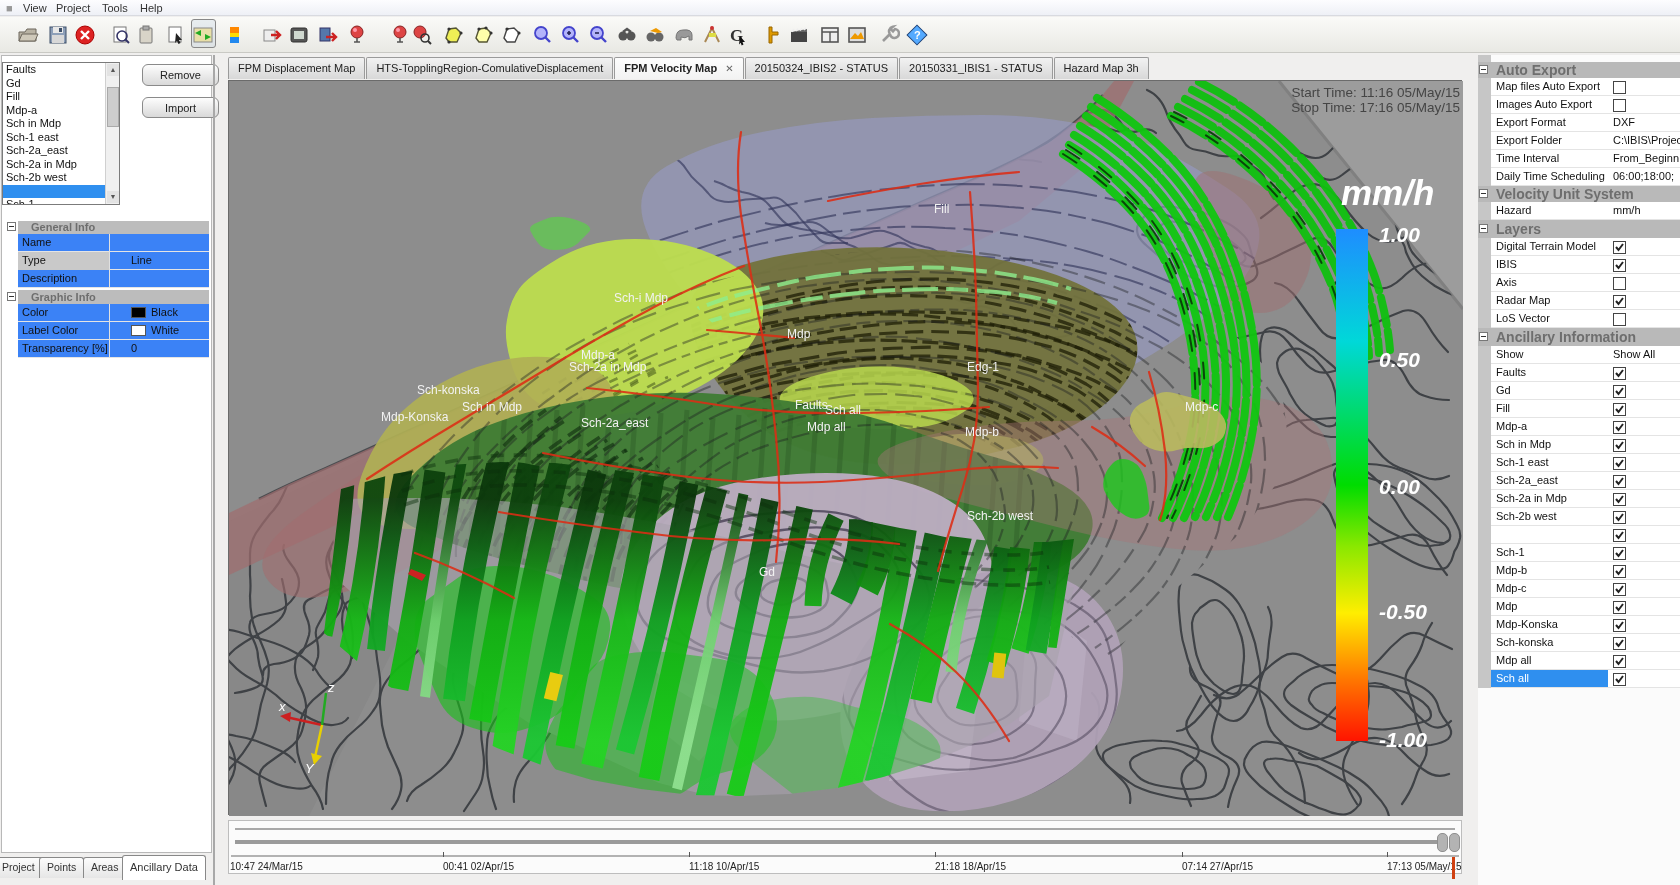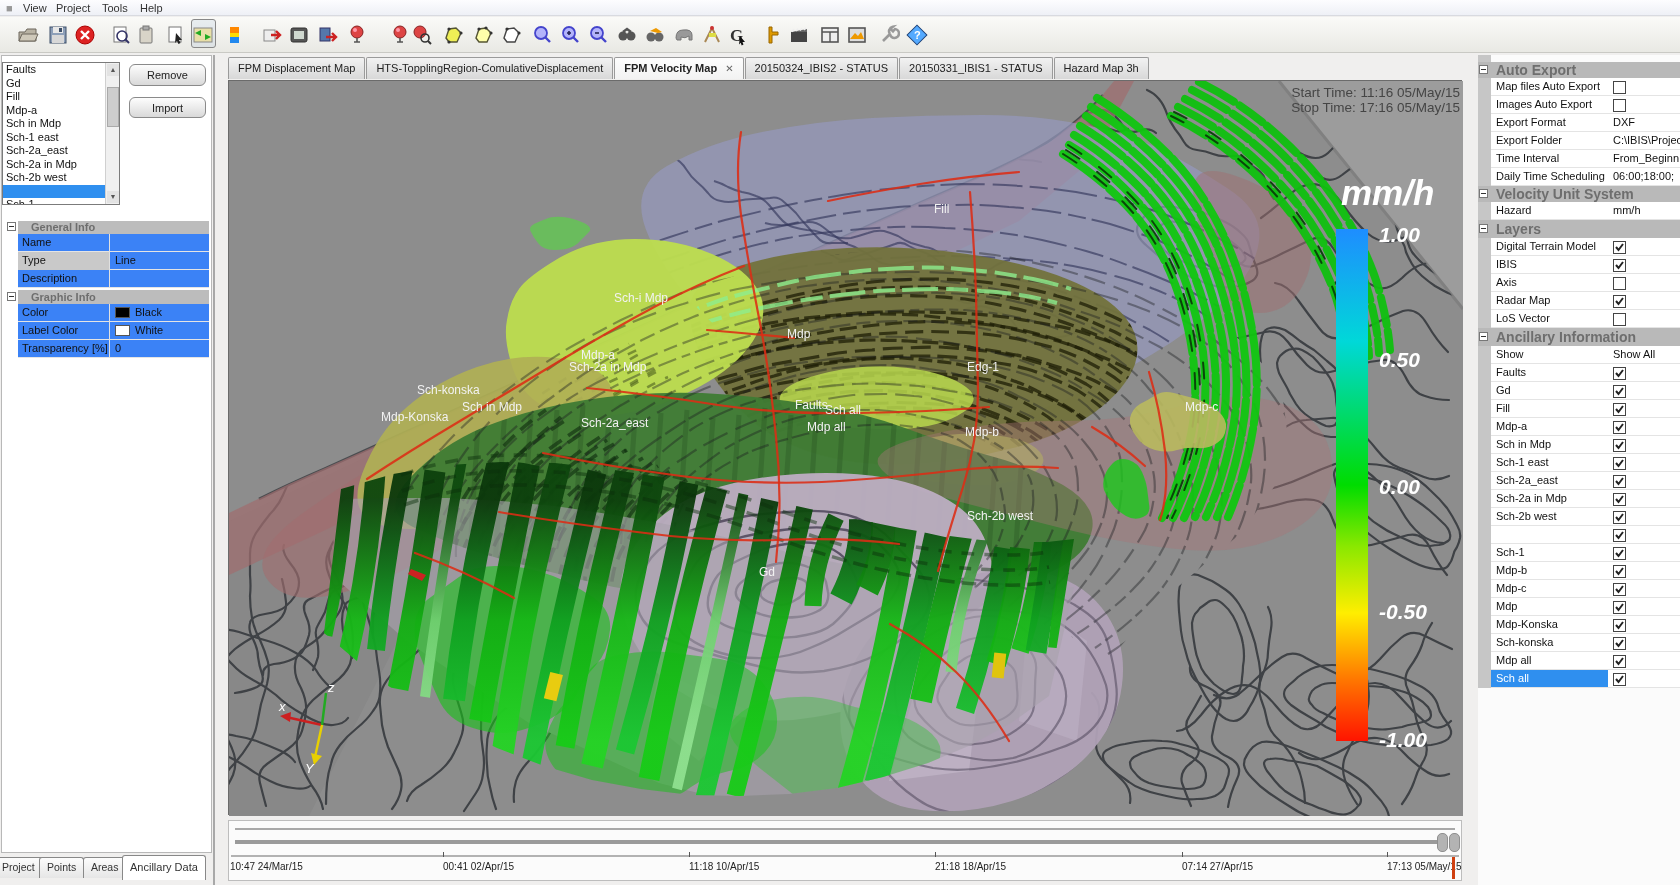--- a/index.html
+++ b/index.html
@@ -15,42 +15,42 @@
 #leftpanel { position:absolute; left:1px; top:55px; width:211px; height:798px;
   background:#fff; border:1px solid #b8b8b8; }
 #splitter { position:absolute; left:213px; top:55px; width:2px; height:830px; background:#a8a8a8; }
 #listbox { position:absolute; left:0px; top:6px; width:118px; height:143px;
   border:1px solid #7b7b7b; background:#fff; overflow:hidden; }
 .li { height:13.55px; font-size:11px; color:#111; padding-left:3px; white-space:nowrap; }
 .lisel { background:#2f8fef; }
 #lsb { position:absolute; right:0; top:0; width:14px; height:100%; background:#f0f0f0; border-left:1px solid #d0d0d0; }
 .sbarr { position:absolute; left:1px; width:12px; height:12px; background:#e3e3e3; color:#555; font-size:7px; text-align:center; line-height:12px; }
 #lsbthumb { position:absolute; left:1px; top:24px; width:12px; height:40px; background:#cdcdcd; border:1px solid #aaa; }
-.btn { position:absolute; left:127px; width:77px; height:22px; border:1px solid #8a8a8a; border-radius:6px;
+.btn { position:absolute; left:140px; width:77px; height:22px; border:1px solid #8a8a8a; border-radius:6px;
   background:linear-gradient(#fdfdfd,#d9d9d9); font-size:11px; color:#222; text-align:center; line-height:21px; }
 .lhead { position:absolute; left:16px; width:191px; background:#bcbcbc; }
 .lht { position:absolute; left:13px; font-size:11px; font-weight:bold; color:#6e6e6e; white-space:nowrap; }
 .clps { position:absolute; width:9px; height:9px; border:1px solid #777; background:#fff; }
 .clps:after { content:""; position:absolute; left:1px; top:3px; width:5px; height:1px; background:#333; }
 .lrow { position:absolute; left:16px; width:191px; height:18px; background:#3b82f6; border-bottom:1px solid #e4e4e4; font-size:11px; color:#111; }
 .llab { position:absolute; left:0; top:0; width:92px; height:18px; padding:2px 0 0 4px; border-right:1px solid #e0e0e0; }
-.lval { position:absolute; left:93px; top:0; right:0; height:18px; padding:2px 0 0 4px; }
+.lval { position:absolute; left:93px; top:0; right:0; height:18px; padding:2px 0 0 20px; }
 .sw { display:inline-block; width:15px; height:11px; border:1px solid #555; margin-right:5px; vertical-align:-2px; }
 .btab { position:absolute; top:857px; height:21px; border:1px solid #888; border-bottom:none;
   border-radius:3px 3px 0 0; background:linear-gradient(#fcfcfc,#e6e6e6); font-size:10.5px; color:#333;
   padding:3px 7px 0 7px; z-index:2; }
 .btab.act { top:855px; height:25px; background:#fff; font-size:11px; padding-top:5px; z-index:3; }
 #ctabs { position:absolute; left:228px; top:57px; width:1240px; height:23px; white-space:nowrap; }
 .ctab { position:relative; display:inline-block; height:22px; margin-right:1px; padding:4px 9px 0 9px;
   border:1px solid #9a9a9a; border-bottom:none; border-radius:2px 2px 0 0;
   background:linear-gradient(#f2f2f2,#d8d8d8); font-size:11px; color:#222; vertical-align:bottom; }
 .ctab.act { background:linear-gradient(#fdfdfd,#f2f2f2); font-weight:bold; }
 .ctab .x { font-weight:normal; color:#666; margin-left:8px; font-size:10px; }
 #viewport { position:absolute; left:228px; top:80px; width:1234px; height:735px; border:1px solid #6b6b6b; }
-#timeline { position:absolute; left:228px; top:820px; width:1234px; height:61px;
+#timeline { position:absolute; left:228px; top:820px; width:1234px; height:54px;
   background:#fbfbfb; border:1px solid #bdbdbd; }
 .tlln { position:absolute; background:#a8a8a8; }
 #tlhandle { position:absolute; left:1208px; top:12px; width:24px; height:19px; }
 #tlhandle i { position:absolute; top:0; width:11px; height:19px; background:#b3b3b3; border:1px solid #8f8f8f; border-radius:5px; }
 .tll { position:absolute; top:40px; font-size:10px; color:#222; white-space:nowrap; }
 .tlt { position:absolute; top:31px; width:1px; height:5px; background:#555; }
 #redtick { position:absolute; left:1223px; top:36px; width:3px; height:22px; background:#d04010; }
 #rightpanel { position:absolute; left:1478px; top:55px; width:202px; height:830px; background:#fbfbfb; }
 #rgutter { position:absolute; left:0; top:0; width:13px; height:633px; background:#c6c6c6; }
 .rhead { position:absolute; left:0px; width:202px; background:#b9b9b9; }

